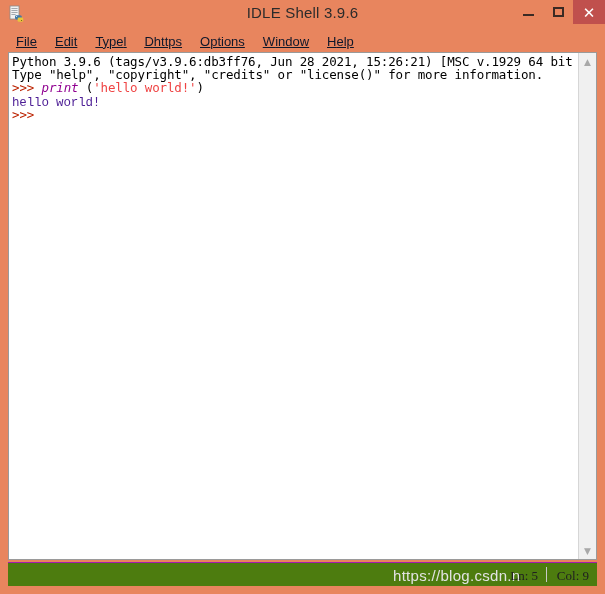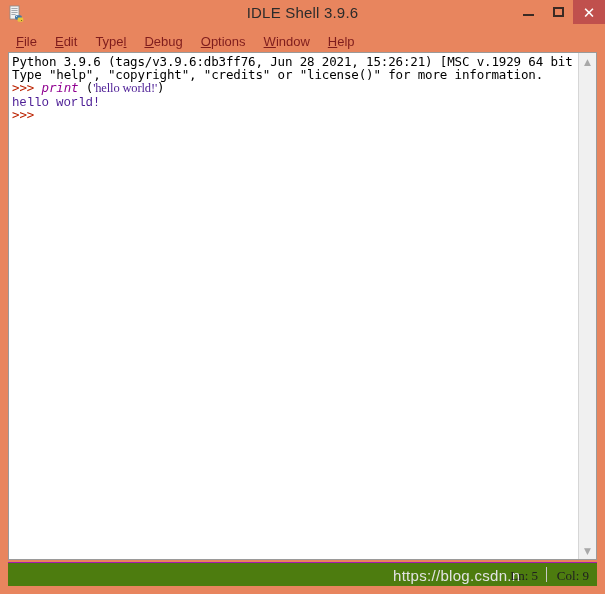--- a/index.html
+++ b/index.html
@@ -86,25 +86,26 @@
     width: 589px;
     height: 22px;
     background: #e8855e;
     display: flex;
     align-items: center;
     padding-left: 8px;
     box-sizing: border-box;
   }
   .menu-item {
     font-size: 13px;
-    color: #7f1d1d;
+    color: #0f172a;
     margin-right: 18px;
     white-space: nowrap;
     font-family: "Liberation Sans", sans-serif;
     cursor: default;
+    text-decoration: underline;
   }
   .menu-item .mn { text-decoration: underline; }
 
   
   #client {
     position: absolute;
     left: 8px; top: 52px;
     width: 589px;
     height: 508px;
     background: #ffffff;
@@ -126,21 +127,21 @@
     font-family: "DejaVu Sans Mono", "Liberation Mono", monospace;
     font-size: 12.5px;
     line-height: 13.2px;
     height: 13.2px;
     color: #000000;
     white-space: pre;
     letter-spacing: -0.15px;
   }
   .tok-prompt  { color: #bb2200; }
   .tok-keyword { color: #900090; font-style: italic; }
-  .tok-string  { color: #4c1d95; font-family: Liberation Serif, serif; }
+  .tok-string  { color: #ef4444; }
   .tok-output  { color: #4c1d95; font-family: Liberation Mono, monospace; }
   .tok-plain   { color: #000000; }
 
   
   #scrollbar {
     position: absolute;
     right: 0; top: 0;
     width: 18px;
     height: 506px;
     background: #f0f0f0;
@@ -235,21 +236,21 @@
     </div>
     <div class="winbtn" id="btn-close">
       <span class="glyph-close">✕</span>
     </div>
   </div>
 
   <div id="menubar">
       <div class="menu-item"><span></span><span class="mn">F</span><span>ile</span></div>
       <div class="menu-item"><span></span><span class="mn">E</span><span>dit</span></div>
       <div class="menu-item"><span>Type</span><span class="mn">l</span><span></span></div>
-      <div class="menu-item"><span></span><span class="mn">D</span><span>ebug</span></div>
+      <div class="menu-item"><span></span><span class="mn">D</span><span>https</span></div>
       <div class="menu-item"><span></span><span class="mn">O</span><span>ptions</span></div>
       <div class="menu-item"><span></span><span class="mn">W</span><span>indow</span></div>
       <div class="menu-item"><span></span><span class="mn">H</span><span>elp</span></div>
     </div>
 
   <div id="client">
 
     <div id="textarea">
         <div class="code-line"><span class="tok-plain">Python 3.9.6 (tags/v3.9.6:db3ff76, Jun 28 2021, 15:26:21) [MSC v.1929 64 bit (AM</span></div>
         <div class="code-line"><span class="tok-plain">Type "help", "copyright", "credits" or "license()" for more information.</span></div>

